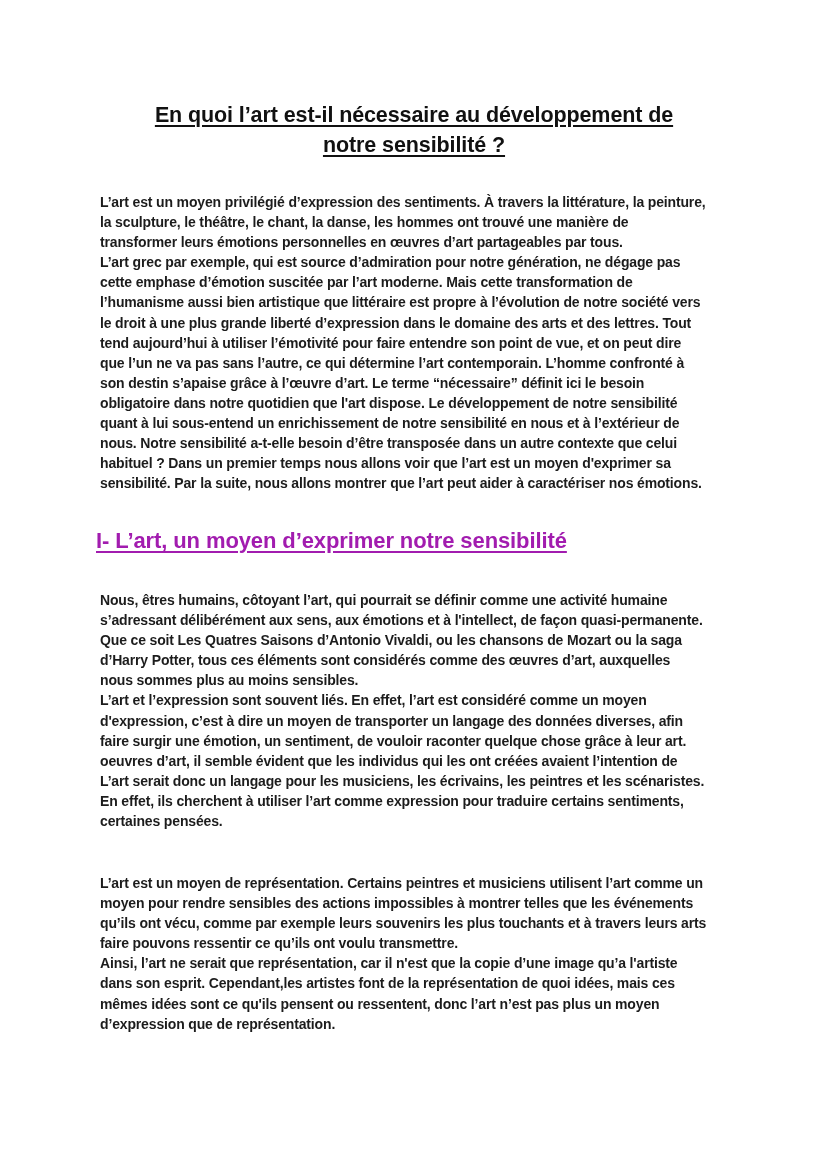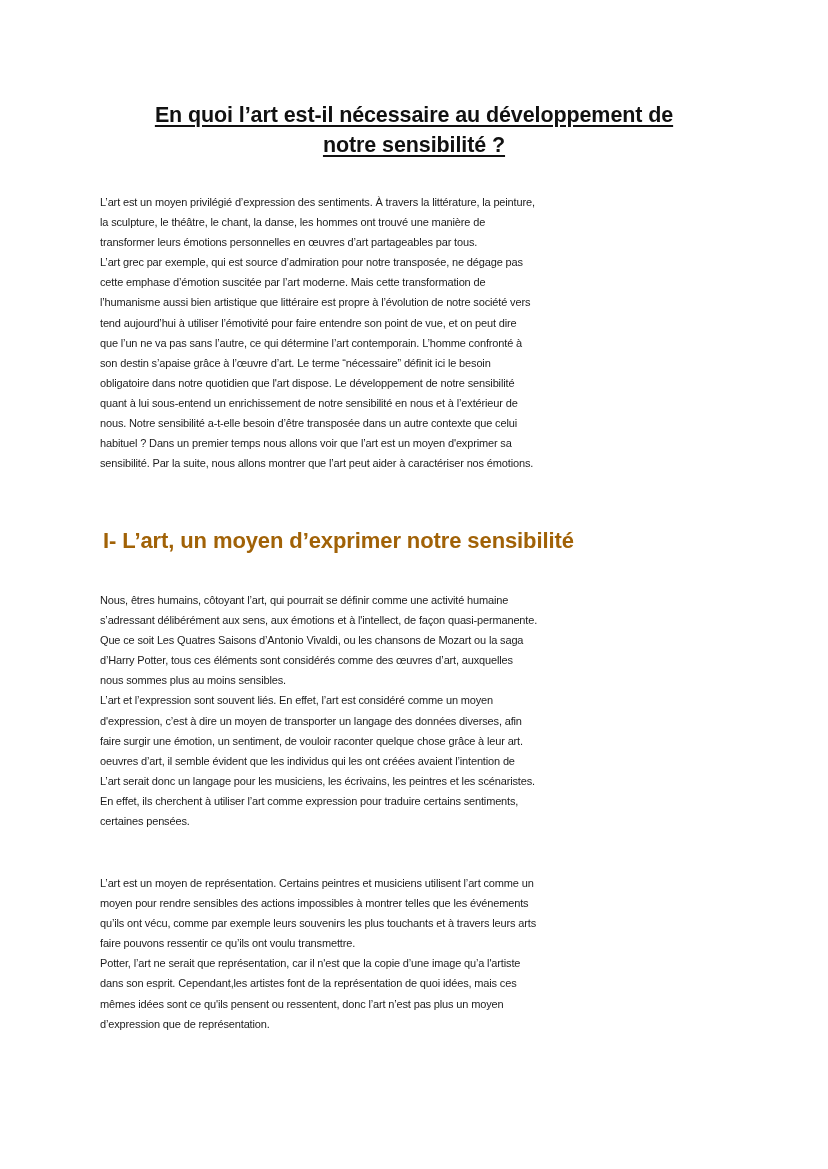--- a/index.html
+++ b/index.html
@@ -9,48 +9,49 @@
       font-family: "Liberation Sans", sans-serif; color: #1a1a1a;
     }
     .title {
       position: absolute; left: 100px; width: 628px; top: 100px;
       text-align: center; font-weight: bold; font-size: 21.5px; line-height: 30px;
       text-decoration: underline; text-underline-offset: 3px; color: #111;
       letter-spacing: -0.1px;
     }
     .para {
       position: absolute; left: 100px; width: 640px;
-      font-size: 11px; line-height: 20.1px; color: #1c1c1c;
-      letter-spacing: -0.15px; white-space: nowrap;
+      font-size: 14px; line-height: 20.1px; color: #1c1c1c;
+      letter-spacing: -0.15px; white-space: nowrap; font-weight: bold;
     }
     .line { display: block; }
     .section-title {
-      position: absolute; left: 103px; top: 526px;
+      position: absolute; left: 96px; top: 526px;
       font-weight: bold; font-size: 22px; line-height: 30px;
-      text-underline-offset: 3px; color: #a16207;
+      text-decoration: underline; text-underline-offset: 3px; color: #a21caf;
       letter-spacing: -0.1px;
     }
   </style>
 </head>
 <body>
 
 <div class="page">
 
   <div class="title">
     <span class="line">En quoi l’art est-il nécessaire au développement de</span>
     <span class="line">notre sensibilité ?</span>
   </div>
 
   <div class="para" style="top:192px;">
     <span class="line">L’art est un moyen privilégié d’expression des sentiments. À travers la littérature, la peinture,</span>
     <span class="line">la sculpture, le théâtre, le chant, la danse, les hommes ont trouvé une manière de</span>
     <span class="line">transformer leurs émotions personnelles en œuvres d’art partageables par tous.</span>
-    <span class="line">L’art grec par exemple, qui est source d’admiration pour notre transposée, ne dégage pas</span>
+    <span class="line">L’art grec par exemple, qui est source d’admiration pour notre génération, ne dégage pas</span>
     <span class="line">cette emphase d’émotion suscitée par l’art moderne. Mais cette transformation de</span>
     <span class="line">l’humanisme aussi bien artistique que littéraire est propre à l’évolution de notre société vers</span>
+    <span class="line">le droit à une plus grande liberté d’expression dans le domaine des arts et des lettres. Tout</span>
     <span class="line">tend aujourd’hui à utiliser l’émotivité pour faire entendre son point de vue, et on peut dire</span>
     <span class="line">que l’un ne va pas sans l’autre, ce qui détermine  l’art contemporain. L’homme confronté à</span>
     <span class="line">son destin s’apaise  grâce à l’œuvre d’art. Le terme “nécessaire” définit ici le besoin</span>
     <span class="line">obligatoire dans notre quotidien que l'art dispose. Le développement de notre sensibilité</span>
     <span class="line">quant à lui sous-entend un enrichissement de notre sensibilité en nous et à l’extérieur de</span>
     <span class="line">nous. Notre sensibilité a-t-elle besoin d’être transposée dans un autre contexte que celui</span>
     <span class="line">habituel ? Dans un premier temps nous allons voir que l’art est un moyen d'exprimer sa</span>
     <span class="line">sensibilité. Par la suite, nous allons montrer que l’art peut aider à caractériser nos émotions.</span>
   </div>
 
@@ -69,19 +70,19 @@
     <span class="line">L’art serait donc un langage pour les musiciens, les écrivains, les peintres et les scénaristes.</span>
     <span class="line">En effet, ils cherchent à utiliser l’art comme expression pour traduire certains sentiments,</span>
     <span class="line">certaines pensées.</span>
   </div>
 
   <div class="para" style="top:873px;">
     <span class="line">L’art est un moyen de représentation. Certains peintres et musiciens utilisent l’art comme un</span>
     <span class="line">moyen pour rendre sensibles des actions impossibles à montrer telles que les événements</span>
     <span class="line">qu’ils ont vécu, comme par exemple leurs souvenirs les plus touchants et à travers leurs arts</span>
     <span class="line">faire pouvons ressentir ce qu’ils ont voulu transmettre.</span>
-    <span class="line">Potter, l’art ne serait que représentation, car il n'est que la copie d’une image qu’a l'artiste</span>
+    <span class="line">Ainsi, l’art ne serait que représentation, car il n'est que la copie d’une image qu’a l'artiste</span>
     <span class="line">dans son esprit. Cependant,les artistes font de la représentation de quoi idées, mais ces</span>
     <span class="line">mêmes idées sont ce qu'ils pensent ou ressentent, donc l’art n’est pas plus un moyen</span>
     <span class="line">d’expression que de représentation.</span>
   </div>
 
 </div>
 
 </body></html>

